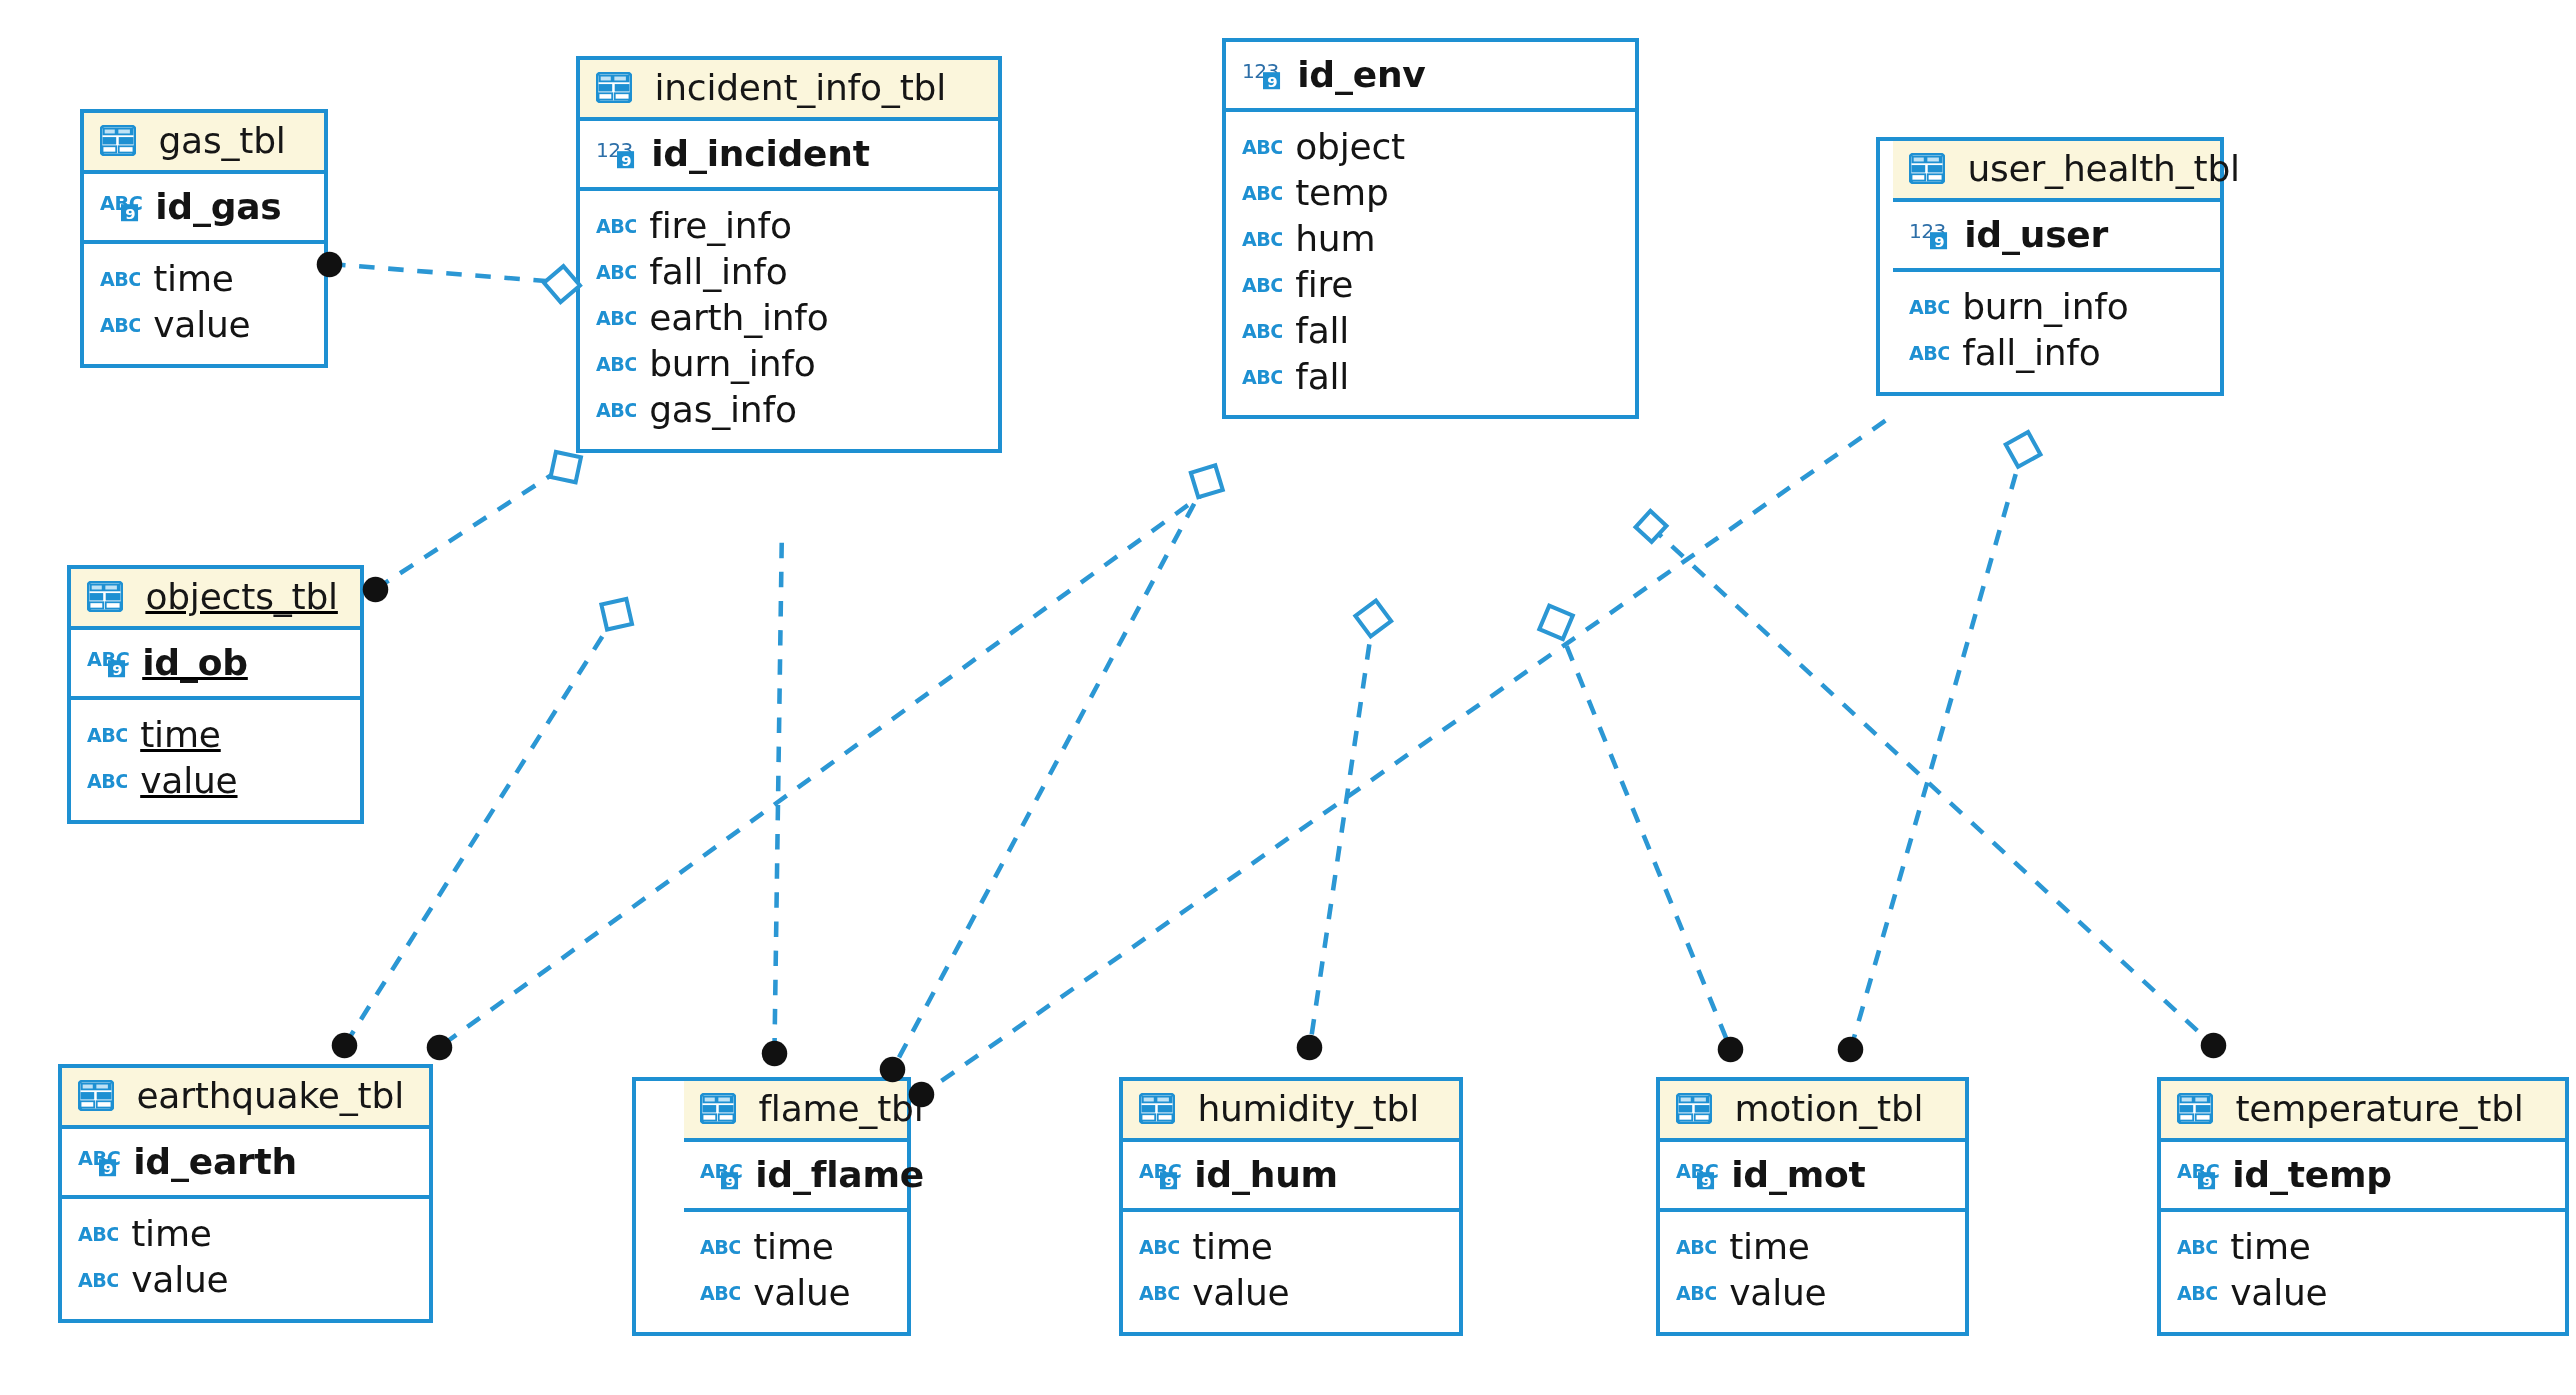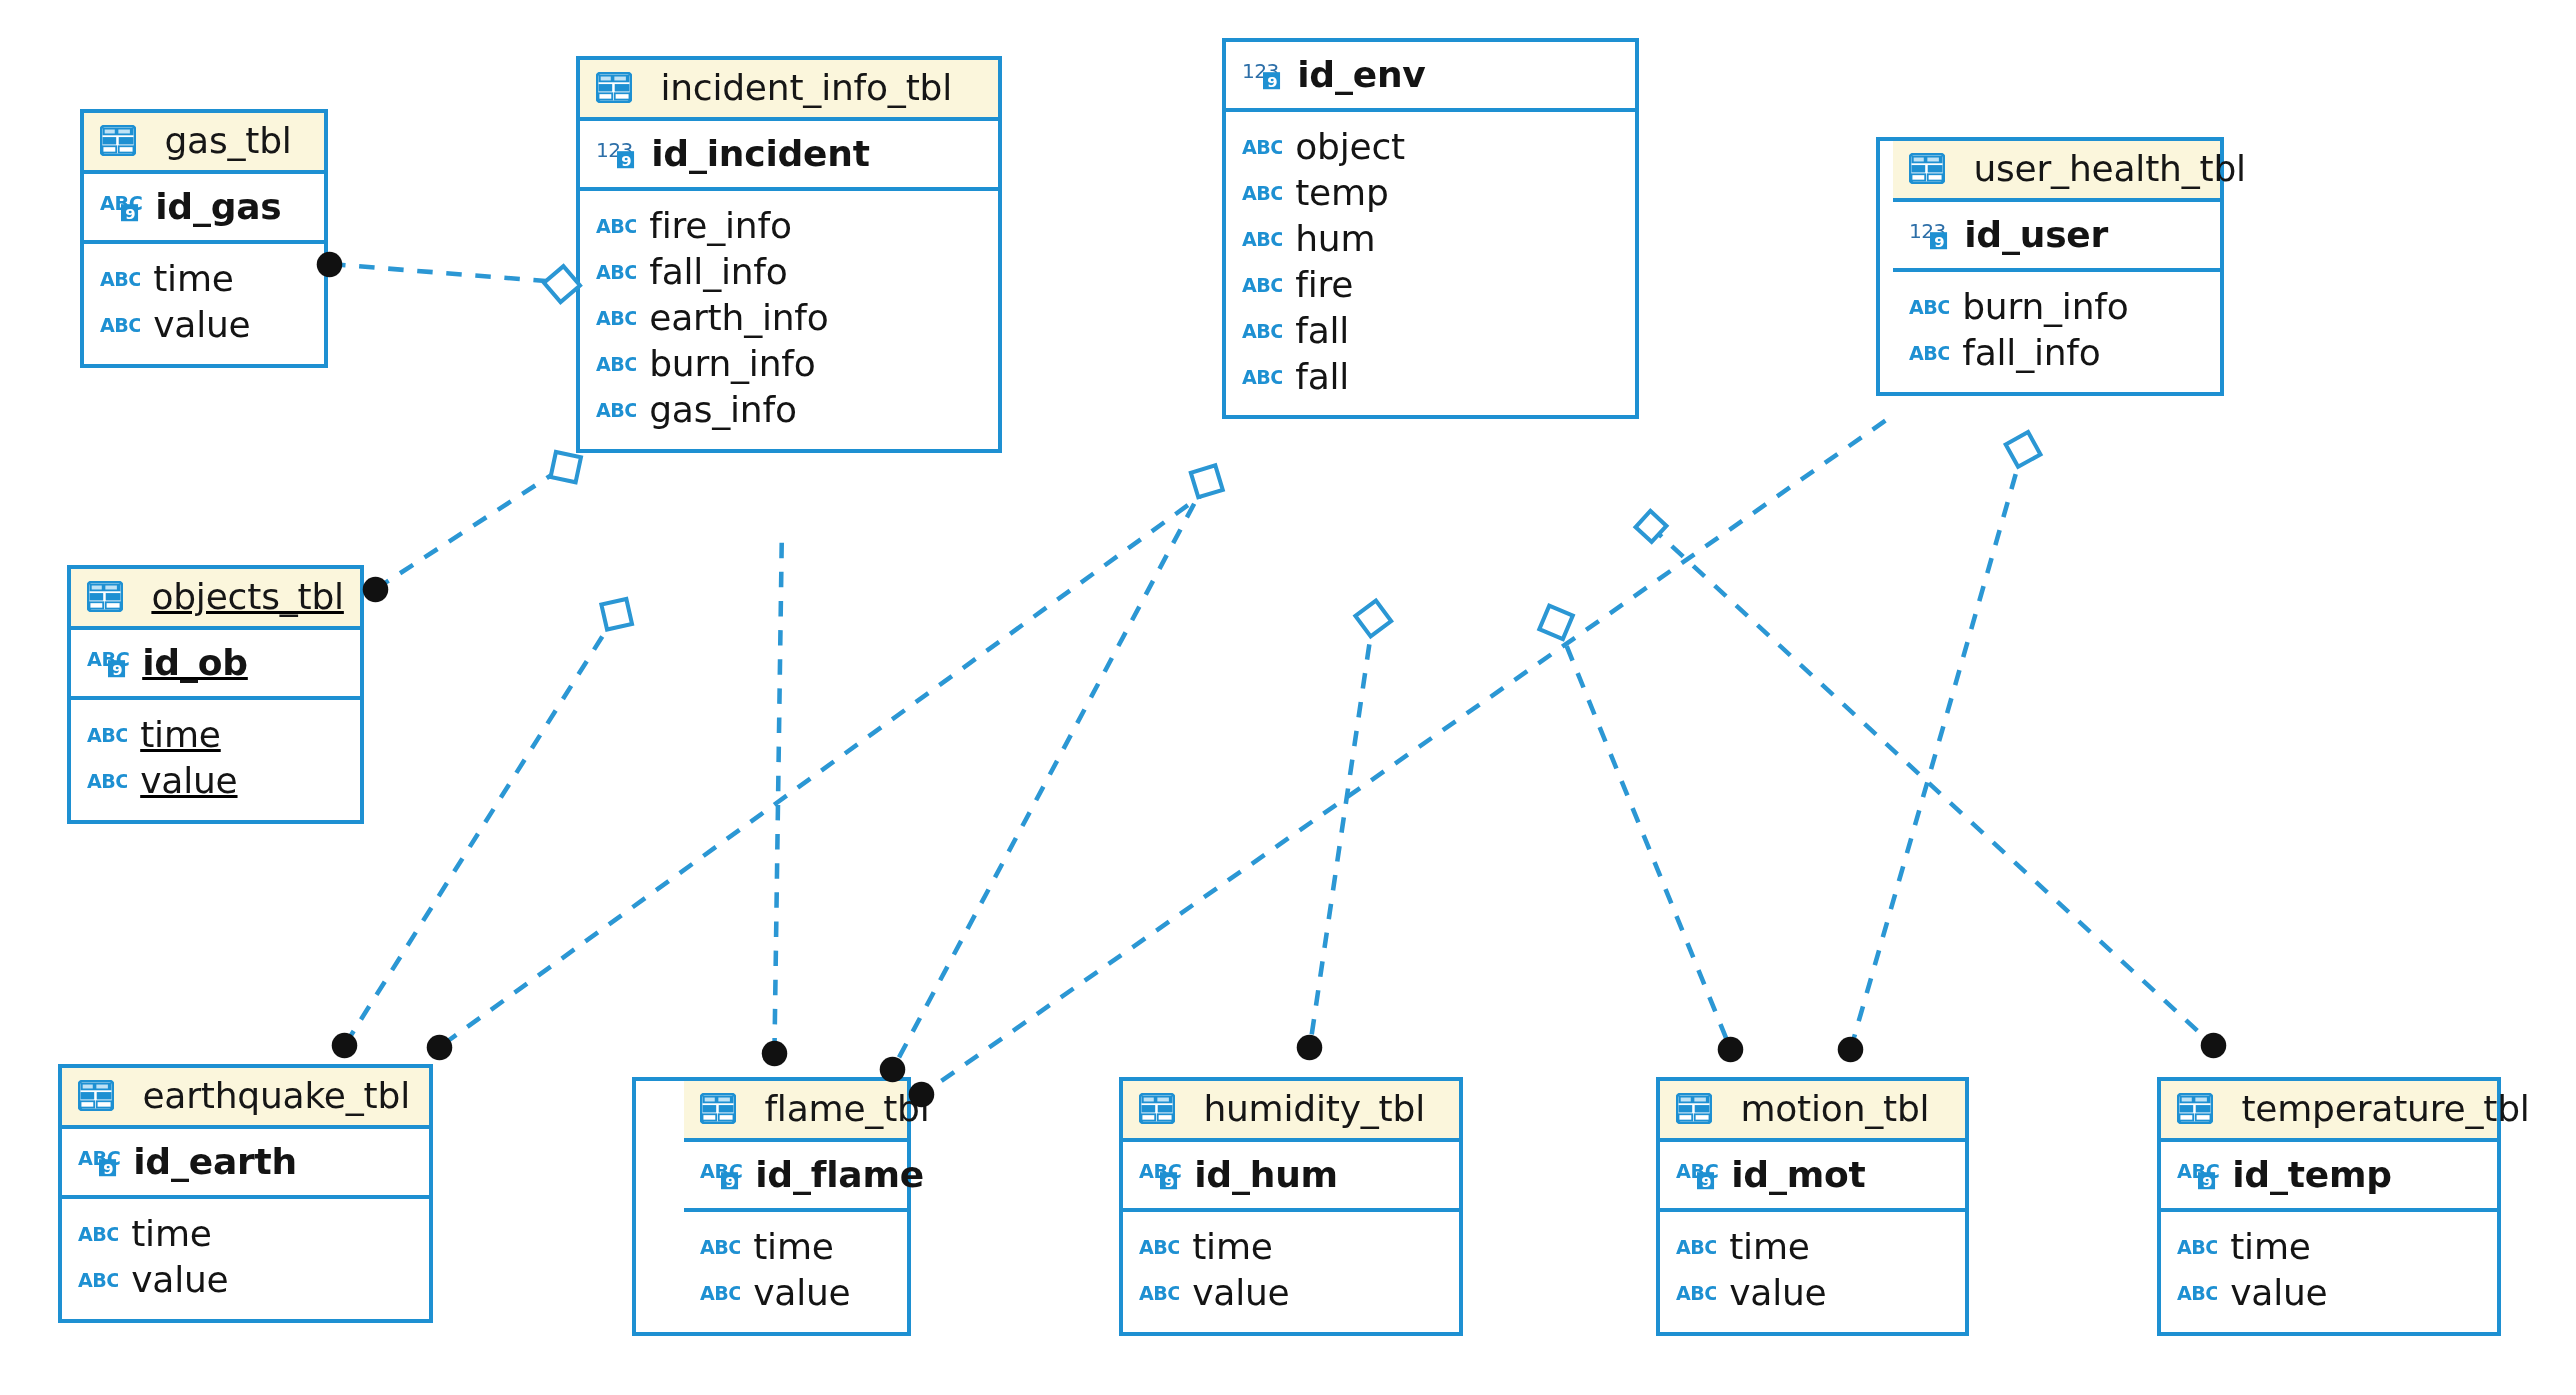--- a/index.html
+++ b/index.html
@@ -26,21 +26,21 @@
     box-sizing:border-box;
     border:4.6px solid #1E90D2;
     background:#ffffff;
     z-index:5;
   }
   .tbl-header{
     background:#FBF6DC;
     border-bottom:4.6px solid #1E90D2;
     display:flex;
     align-items:center;
-    gap:28px;
+    gap:22px;
     padding:7.3px 14.6px 9px 16.4px;
     box-sizing:border-box;
   }
   .tbl-title{
     font-size:36px;
     color:#161616;
     letter-spacing:-0.2px;
     white-space:nowrap;
   }
   .pk-sec{
@@ -465,21 +465,21 @@
                <span class="fld-name">time</span>
              </div>
           <div class="fld">
                <svg class="ico" width="40" height="24" viewBox="0 0 26 15">
     <text x="0" y="12.4" font-family="DejaVu Sans, sans-serif" font-size="12.4" font-weight="bold" fill="#1E90D2" letter-spacing="-0.3">ABC</text>
   </svg>
                <span class="fld-name">value</span>
              </div>
         </div>
       </div>
-      <div class="tbl" style="left: 2157px; top: 1077px; width: 344px;">
+      <div class="tbl" style="left: 2157px; top: 1077px; width: 412px;">
         <div class="tbl-header">
              <svg class="ico" width="36" height="31" viewBox="0 0 20 17">
     <rect x="0.5" y="0.5" width="19" height="16" rx="2" fill="#ffffff" stroke="#1E90D2" stroke-width="1.6"></rect>
     <rect x="1.4" y="1.4" width="17.2" height="4.2" fill="#1E90D2"></rect>
     <rect x="2.6" y="2.4" width="5.6" height="2.2" fill="#BFE2F5"></rect>
     <rect x="10.2" y="2.4" width="6.4" height="2.2" fill="#BFE2F5"></rect>
     <rect x="1.4" y="6.6" width="7.6" height="4.1" fill="#1E90D2"></rect>
     <rect x="10.4" y="6.6" width="8.2" height="4.1" fill="#1E90D2"></rect>
     <rect x="1.4" y="11.7" width="7.6" height="3.5" fill="#ffffff" stroke="#1E90D2" stroke-width="1"></rect>
     <rect x="10.4" y="11.7" width="8.2" height="3.5" fill="#ffffff" stroke="#1E90D2" stroke-width="1"></rect>

